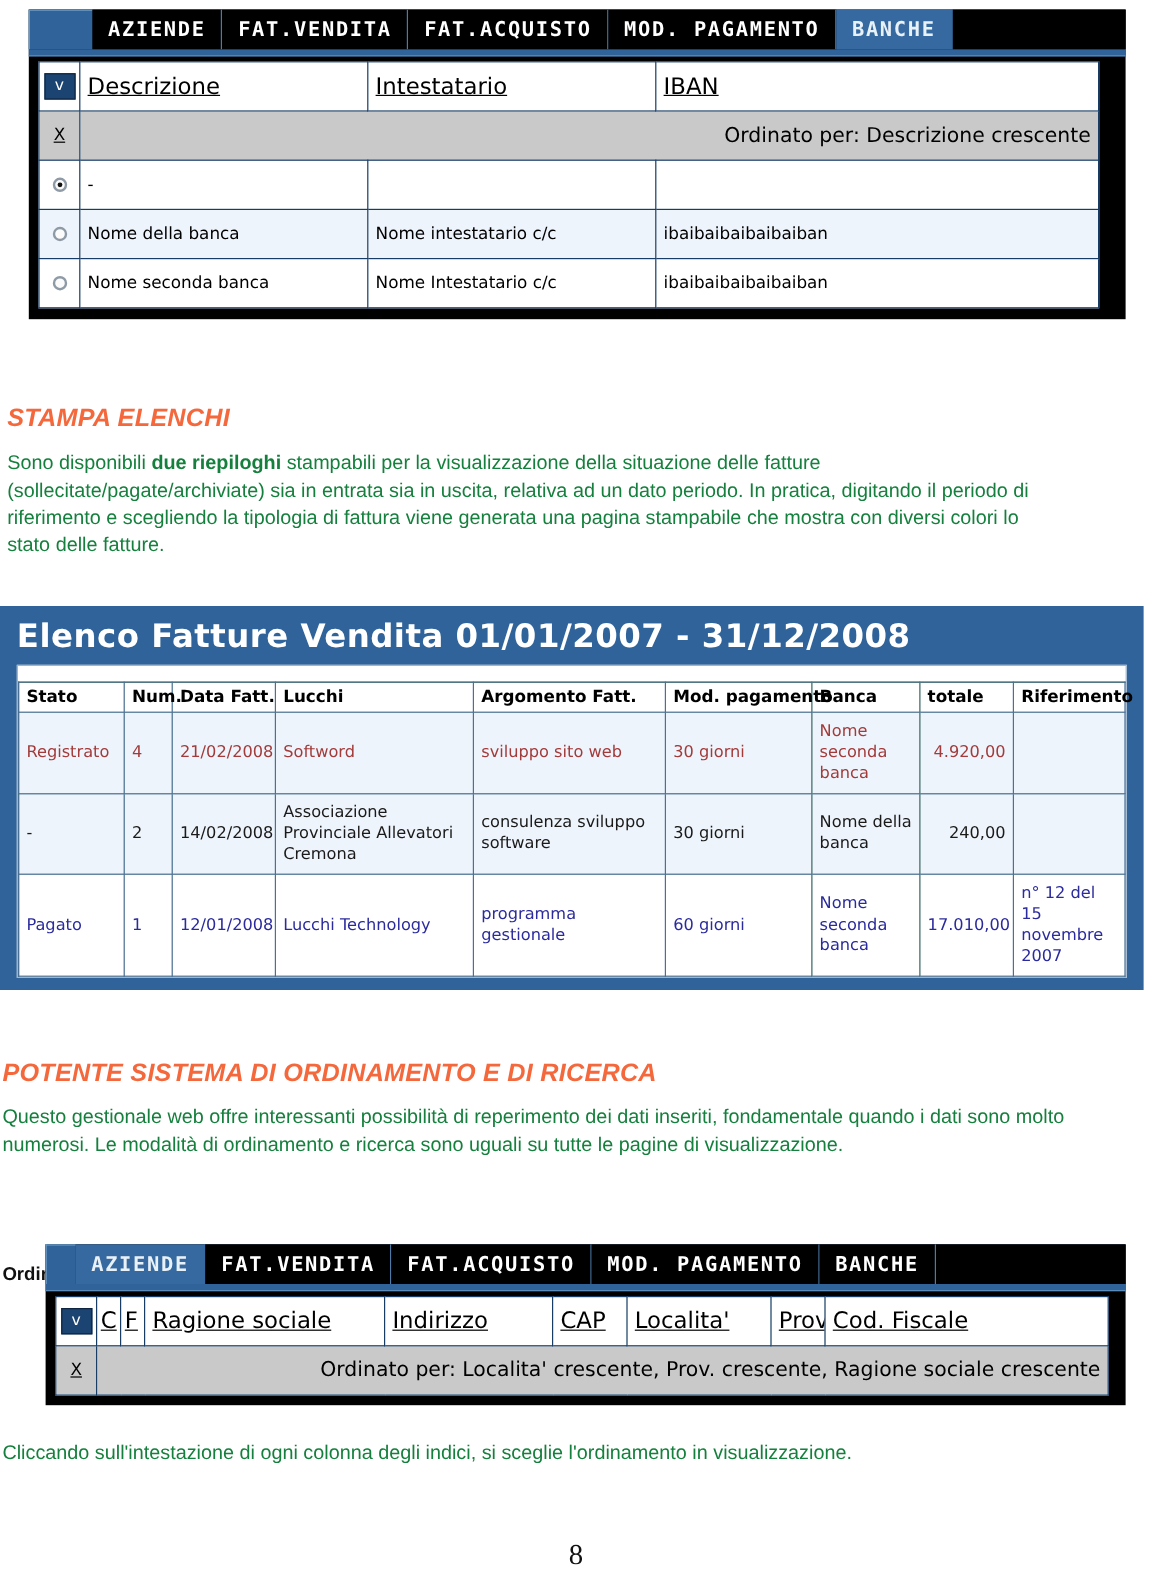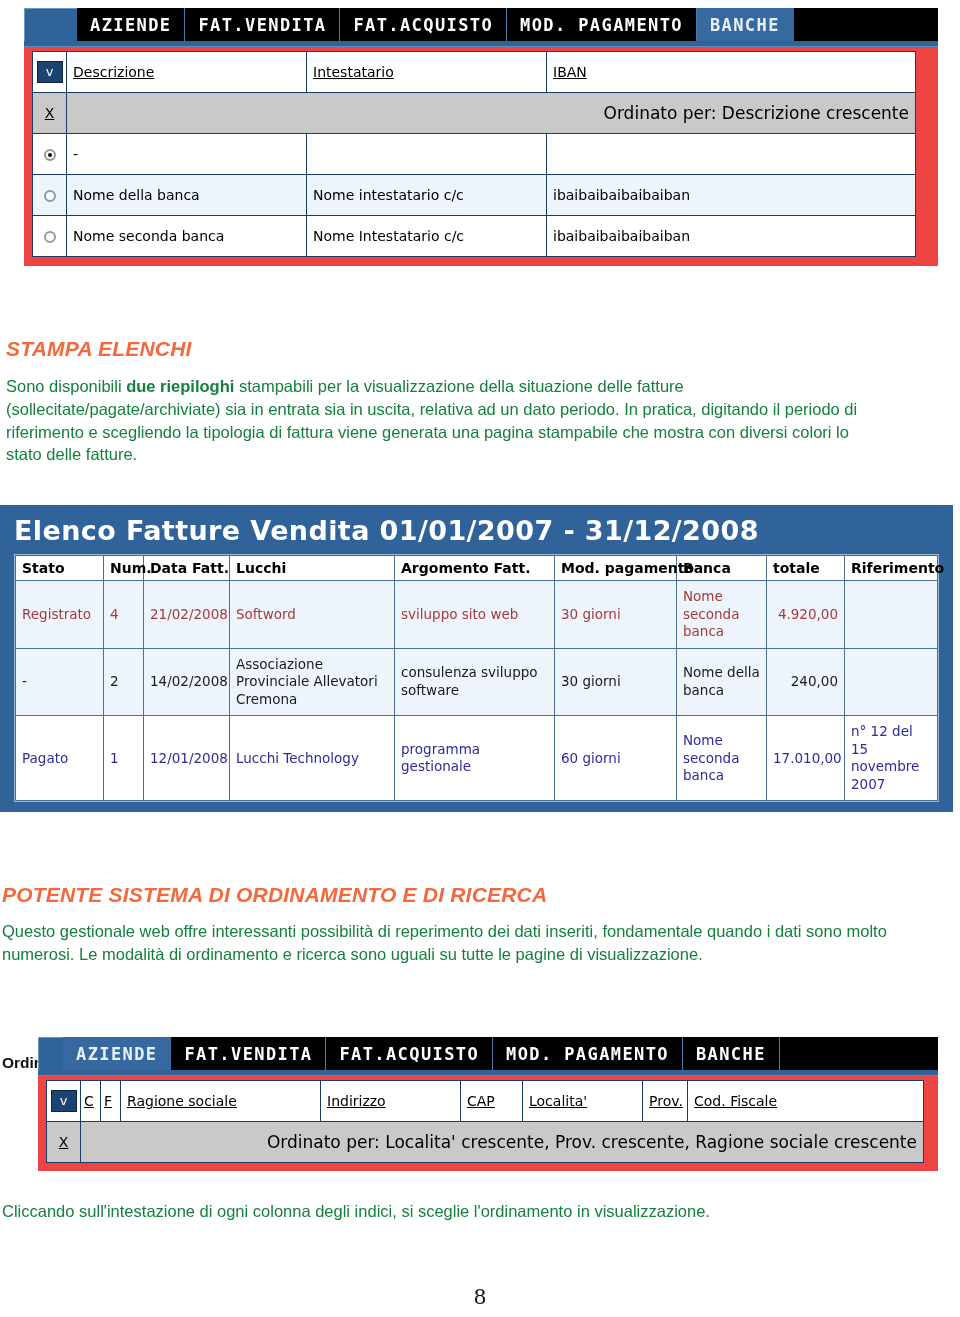--- a/index.html
+++ b/index.html
@@ -36,21 +36,21 @@
   .doc-subheading {
     font-size: 15.5px;
     font-weight: bold;
     color: #111;
     margin: 0;
   }
   b.strong { font-weight: bold; }
 
   
   .app-shot {
-    background: #ef4444;
+    background: #000000;
     position: relative;
   }
   .app-navbar {
     display: flex;
     align-items: stretch;
     background: #1b3a5c;
     height: 33px;
   }
   .nav-lead {
     width: 52px;
@@ -129,21 +129,21 @@
   .lnk-x {
     color: #000;
     text-decoration: underline;
     font-size: 14px;
     cursor: pointer;
   }
   .col-head {
     text-decoration: underline;
     color: #000;
     cursor: pointer;
-    font-size: 14px;
+    font-size: 19px;
   }
   tr.sort-row td {
     background: #c9c9c9;
   }
   tr.sort-row td.sort-text {
     text-align: right;
     font-size: 17px;
   }
   tr.data-row-alt td { background: #eef4fb; }
   tr.data-row td { background: #ffffff; }
@@ -186,20 +186,21 @@
     border: 1px solid #9db6cf;
     background: #fff;
   }
   table.print-grid {
     border-collapse: collapse;
     width: 100%;
     background: #4d7c0f;
     font-family: "DejaVu Sans", sans-serif;
     font-size: 13.5px;
     table-layout: fixed;
+    margin-top: 13px;
   }
   table.print-grid th {
     border: 1px solid #4a7096;
     background: #ffffff;
     color: #000;
     font-weight: bold;
     text-align: left;
     padding: 4px 6px;
     font-size: 14px;
     white-space: nowrap;

